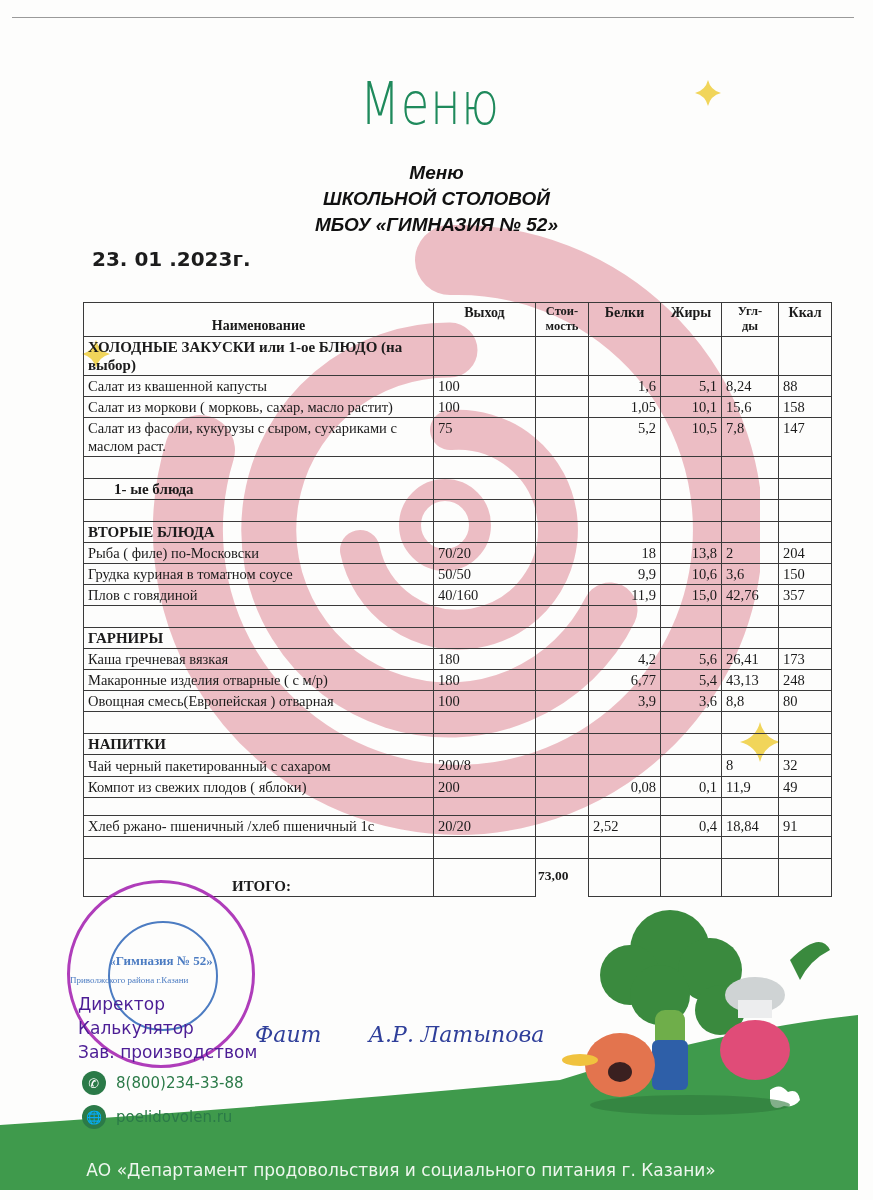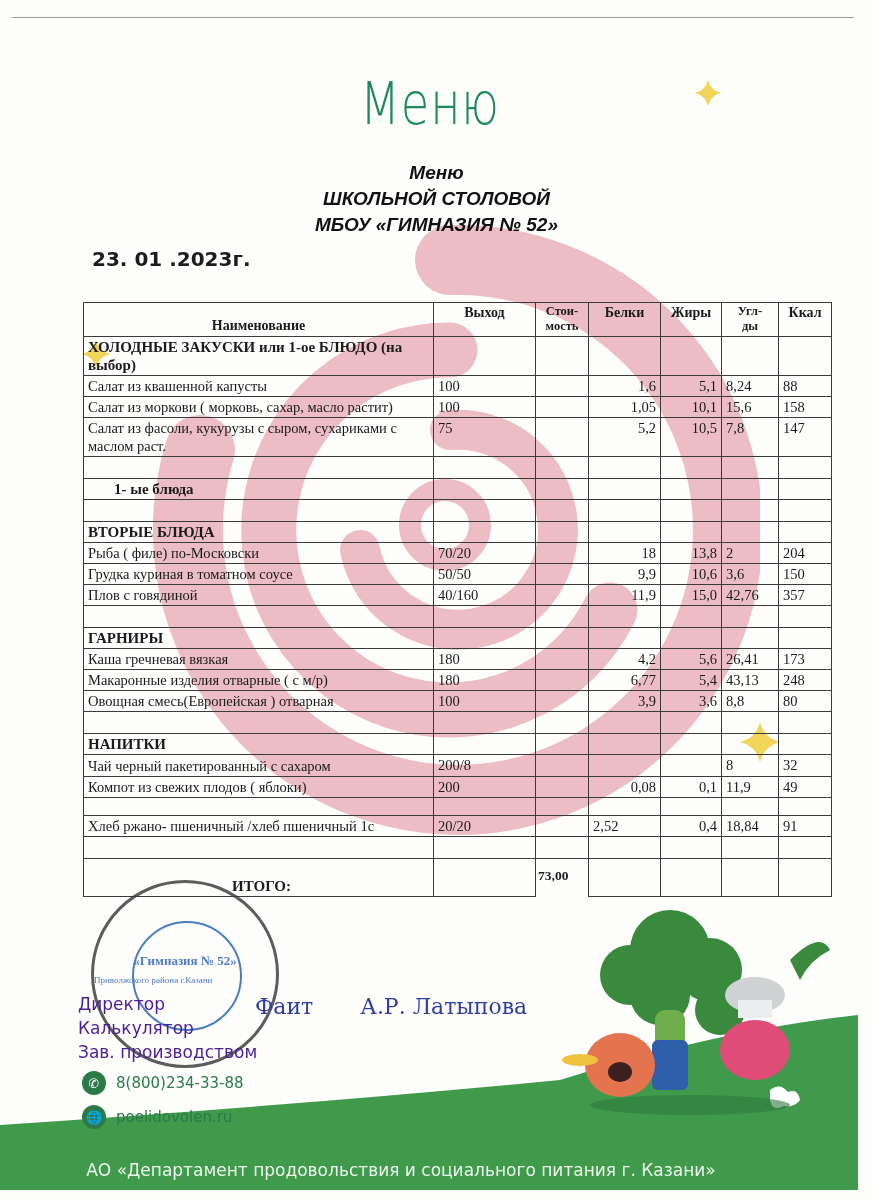--- a/index.html
+++ b/index.html
@@ -9,23 +9,23 @@
   .star{position:absolute;pointer-events:none;}
   .script-title{position:absolute;left:360px;top:70px;font-family:"DejaVu Sans",sans-serif;font-size:58px;color:#1f8a5c;letter-spacing:1px;transform:scaleX(0.8);transform-origin:left top;font-weight:300;}
   .sub{position:absolute;left:0;width:873px;text-align:center;font-family:"Liberation Sans",sans-serif;font-weight:bold;font-style:italic;font-size:19px;color:#111;}
   .date{position:absolute;left:92px;top:247px;font-family:"DejaVu Sans",sans-serif;font-weight:bold;font-size:20px;color:#1c1c1c;}
   table.menu{position:absolute;left:83px;top:302px;width:748px;border-collapse:collapse;table-layout:fixed;font-size:14.5px;}
   table.menu td, table.menu th{border:1px solid #3a3a3a;padding:1px 4px;vertical-align:top;line-height:18px;}
   table.menu th{font-weight:bold;font-size:14px;}
   .c{}
   .r{text-align:right;}
   .sec{font-weight:bold;font-size:15px;}
-  .sig{position:absolute;left:255px;top:994px;font-family:"DejaVu Serif",serif;font-size:22px;color:#2f3f9a;}
+  .sig{position:absolute;left:255px;top:1022px;font-family:"DejaVu Serif",serif;font-style:italic;font-size:22px;color:#2f3f9a;}
   .staff{position:absolute;left:78px;font-family:"DejaVu Sans",sans-serif;font-size:17px;color:#4c1d95;line-height:24px;}
-  .stamp{position:absolute;left:91px;top:880px;width:188px;height:188px;border-radius:50%;border:3px solid #404040;box-sizing:border-box;opacity:.85;}
+  .stamp{position:absolute;left:67px;top:880px;width:188px;height:188px;border-radius:50%;border:3px solid #a21caf;box-sizing:border-box;opacity:.85;}
   .stamp .inner{position:absolute;left:38px;top:38px;width:106px;height:106px;border-radius:50%;border:2px solid #2e66b8;}
   .stamp .center-text{position:absolute;left:0;top:70px;width:100%;text-align:center;font-family:"Liberation Serif",serif;font-weight:bold;font-size:13px;color:#2e66b8;}
   .stamp .center-sub{position:absolute;left:0;top:92px;width:100%;text-align:left;font-family:Liberation Serif, serif;font-size:9px;color:#2e66b8;line-height:11px;}
   .contact{position:absolute;left:82px;display:flex;align-items:center;font-family:"DejaVu Sans",sans-serif;font-size:15px;color:#2b7a48;}
   .contact .ic{width:24px;height:24px;border-radius:50%;background:#2b7a48;display:flex;align-items:center;justify-content:center;color:#fff;font-size:13px;margin-right:10px;}
   .green{position:absolute;left:0;top:1010px;width:873px;height:190px;pointer-events:none;}
   .footer-text{position:absolute;left:0;width:802px;top:1160px;text-align:center;font-family:"DejaVu Sans",sans-serif;font-size:17px;color:#eef7ee;}
   .mascots{position:absolute;left:560px;top:900px;width:300px;height:215px;pointer-events:none;}
 </style>
 </head>

